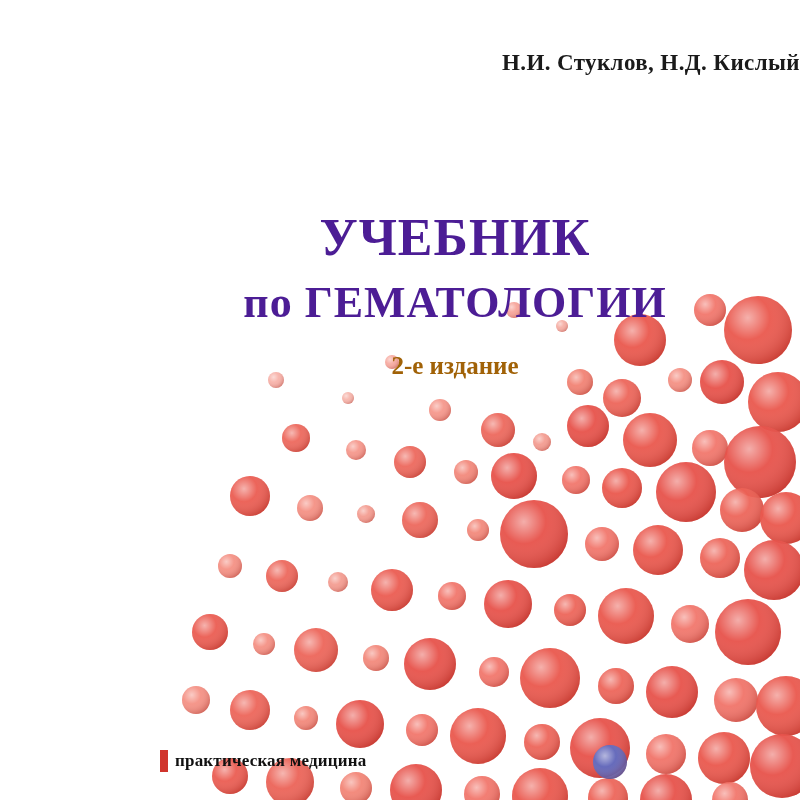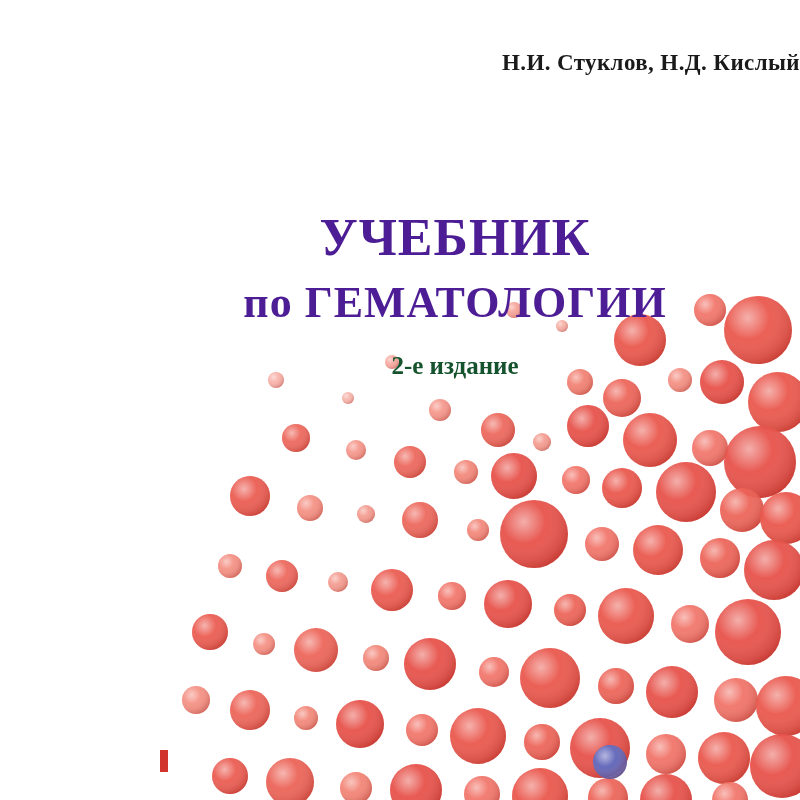--- a/index.html
+++ b/index.html
@@ -75,21 +75,21 @@
   }
   .edition {
     position: absolute;
     left: 0;
     top: 342px;
     width: 690px;
     text-align: center;
     font-family: "Liberation Serif", serif;
     font-weight: bold;
     font-size: 25px;
-    color: #14532d;
+    color: #a16207;
   }
   .publisher {
     position: absolute;
     left: 50px;
     top: 740px;
     display: flex;
     align-items: center;
   }
   .publisher .pub-bar {
     width: 8px;
@@ -291,16 +291,17 @@
 
     <div class="title">
       <span class="line1">УЧЕБНИК</span>
       <span class="line2">по ГЕМАТОЛОГИИ</span>
     </div>
 
     <div class="edition">2-е издание</div>
 
     <div class="publisher">
       <span class="pub-bar"></span>
+      <span class="pub-name">практическая медицина</span>
     </div>
 
   </div>
 </div>
 
 </body></html>

